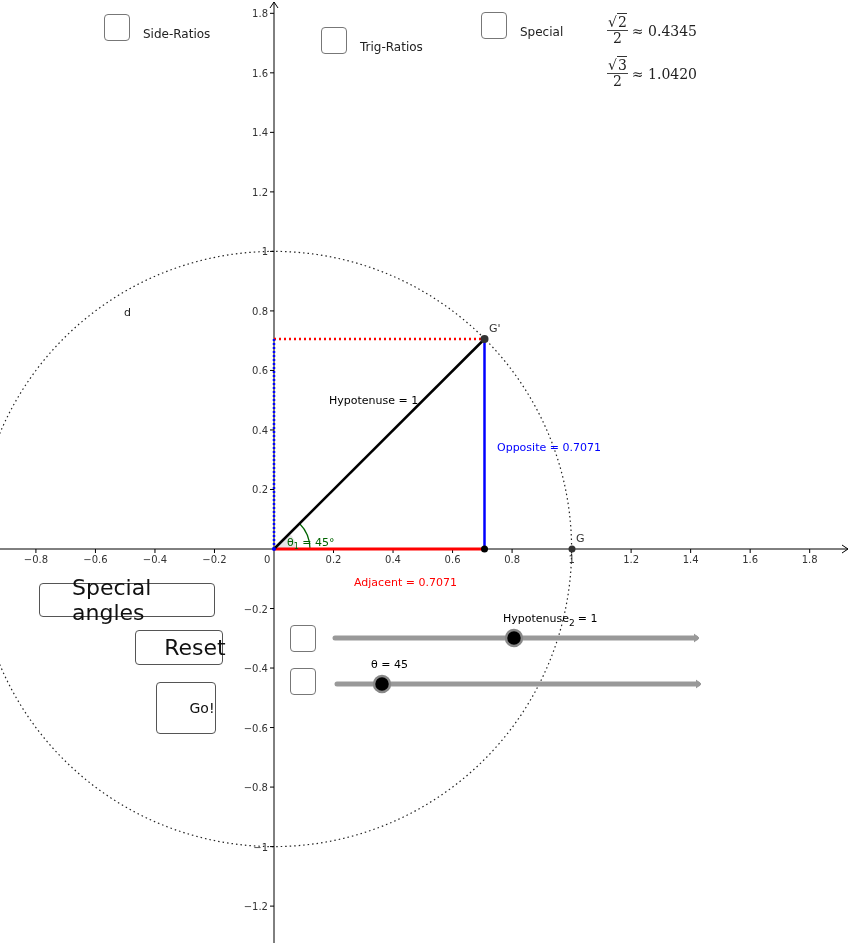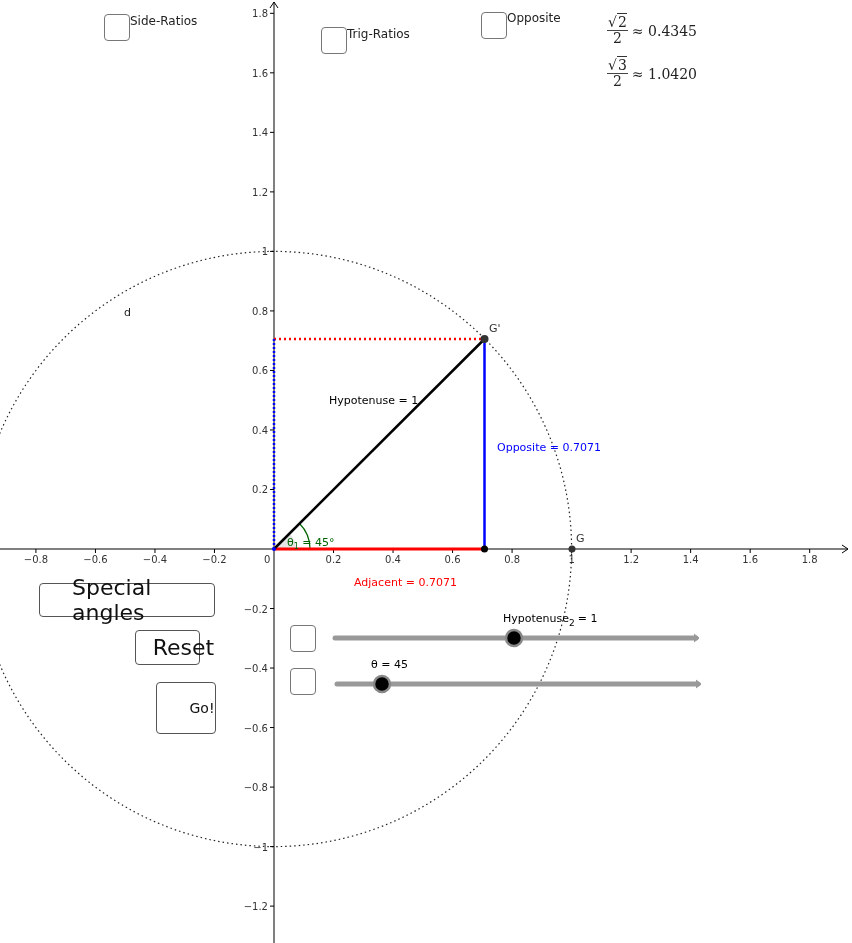--- a/index.html
+++ b/index.html
@@ -1,20 +1,20 @@
 <!DOCTYPE html>
 <html><head>
 <meta charset="utf-8">
 <style>
   html, body { margin: 0; padding: 0; background: #ffffff; }
   body { width: 852px; height: 943px; position: relative; overflow: hidden;
          font-family: "Liberation Sans", "DejaVu Sans", sans-serif; }
   #graph { position: absolute; left: 0; top: 0; }
   .tick-label { font-size: 10px; fill: #333; font-family: "DejaVu Sans", sans-serif; }
-  .cb-wrap { position: absolute; display: flex; align-items: flex-start; gap: 0; cursor: pointer; padding-left: 28px; }
+  .cb-wrap { position: absolute; display: flex; align-items: flex-end; gap: 13px; cursor: pointer; padding-left: 28px; }
   .cb { width: 24px; height: 24px; border: 1.5px solid #777; border-radius: 4px; background: #fff; box-sizing: border-box; }
   .cb-label { font-size: 12px; color: #222; font-family: "DejaVu Sans", sans-serif; }
   .btn { position: absolute; border: 1.3px solid #555; border-radius: 4px; background: #fff;
          color: #111; font-family: "DejaVu Sans", sans-serif; display: flex; align-items: center;
          justify-content: center; box-sizing: border-box; cursor: pointer; padding-left: 32px; }
   .formula { position: absolute; font-family: "DejaVu Serif", serif; color: #222; display: flex; align-items: center; gap: 4px; font-size: 14px; }
   .frac { display: inline-flex; flex-direction: column; align-items: center; font-size: 14px; line-height: 15px; }
   .frac .num { border-bottom: 1px solid #444; padding: 0 1px; }
   .rad { border-top: 1px solid #333; padding-left: 1px; }
   .svg-text { font-family: "DejaVu Sans", sans-serif; font-size: 11px; }
@@ -134,21 +134,21 @@
 <div class="cb-wrap" style="left:76px; top:14px;">
   <div class="cb" style="width:26px;height:27px;"></div>
   <span class="cb-label">Side-Ratios</span>
 </div>
 <div class="cb-wrap" style="left:293px; top:27px;">
   <div class="cb" style="width:26px;height:27px;"></div>
   <span class="cb-label">Trig-Ratios</span>
 </div>
 <div class="cb-wrap" style="left:453px; top:12px;">
   <div class="cb" style="width:26px;height:27px;"></div>
-  <span class="cb-label" style="margin-top:-1px;">Opposite</span>
+  <span class="cb-label" style="margin-top:-1px;">Special</span>
 </div>
 
 <div class="cb" style="position:absolute; left:290px; top:625px; width:26px; height:27px;"></div>
 <div class="cb" style="position:absolute; left:290px; top:668px; width:26px; height:27px;"></div>
 
 <div class="formula" style="left:607px; top:15px;">
   <span class="frac">
       <span class="num">√<span class="rad">2</span></span>
       <span>2</span>
     </span>
@@ -156,14 +156,14 @@
 </div>
 <div class="formula" style="left:607px; top:58px;">
   <span class="frac">
       <span class="num">√<span class="rad">3</span></span>
       <span>2</span>
     </span>
   <span>≈ 1.0420</span>
 </div>
 
 <div class="btn" style="left:39px; top:583px; width:176px; height:34px; font-size:22px;">Special angles</div>
-<div class="btn" style="left:135px; top:630px; width:65px; height:35px; font-size:22px;">Reset</div>
+<div class="btn" style="left:135px; top:630px; width:88px; height:35px; font-size:22px;">Reset</div>
 <div class="btn" style="left:156px; top:682px; width:60px; height:52px; font-size:14px;">Go!</div>
 
 </body></html>

